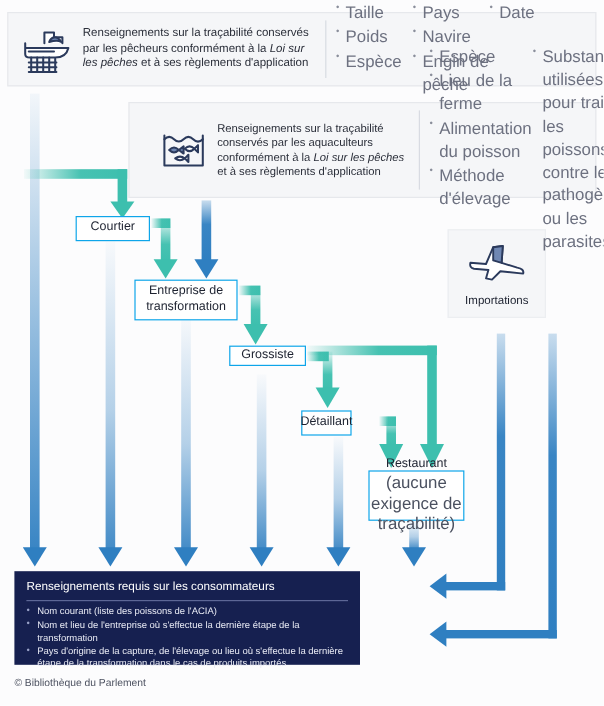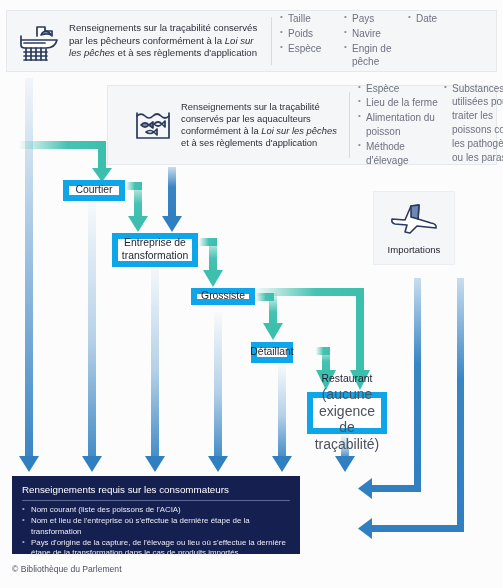--- a/index.html
+++ b/index.html
@@ -45,39 +45,39 @@
     flex:0 0 auto;
     width:1px;align-self:stretch;
     background:#d8dbe2;
     margin:6px 8px 6px 6px;
   }
 
   .bullets{
     flex:1 1 auto;
     display:flex;
     gap:0px;
-    font-size:10px;
+    font-size:14px;
     color:#6d7180;
     line-height:1.38;
   }
   .bullets ul{list-style:none;margin:0;padding:0;}
   .bullets li{position:relative;padding-left:8px;margin:0 0 1px 0;}
   .bullets li:before{
     content:"\2022";position:absolute;left:0;top:-1px;color:#8a8e9b;font-size:8px;
   }
   #panel-fishers .bcol{width:64px;}
   #panel-fishers .bcol:last-child{width:auto;}
   #panel-aqua .bcol-a{width:86px;}
   #panel-aqua .bcol-b{width:82px;}
 
   
   .node{
     position:absolute;
     background:#ffffff;
-    border:6px solid #0ea5e9;
+    border:1px solid #0ea5e9;
     box-sizing:border-box;
     display:flex;flex-direction:column;
     align-items:center;justify-content:center;
     color:#1d2230;
     font-size:10.4px;
     line-height:1.22;
     text-align:center;
     z-index:5;
   }
   .node .sub{font-size:14px;color:#4b5160;line-height:1.2;}

